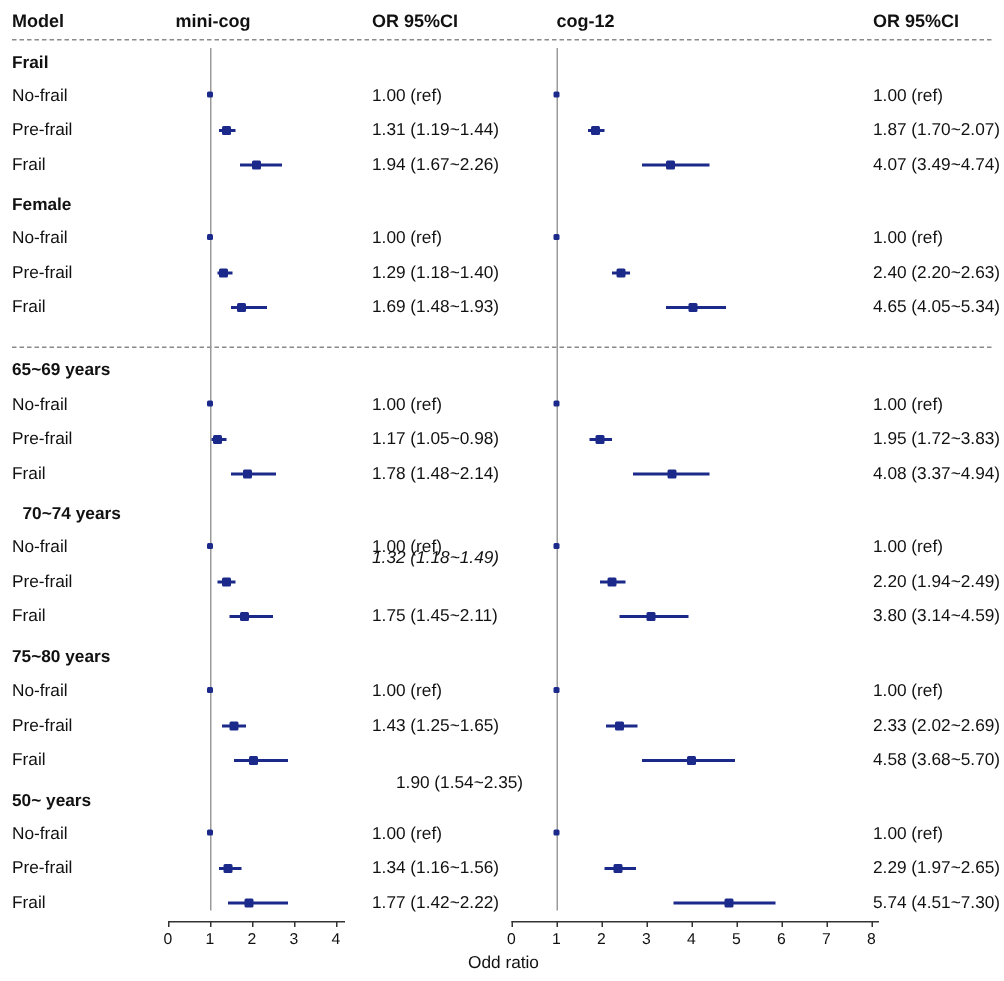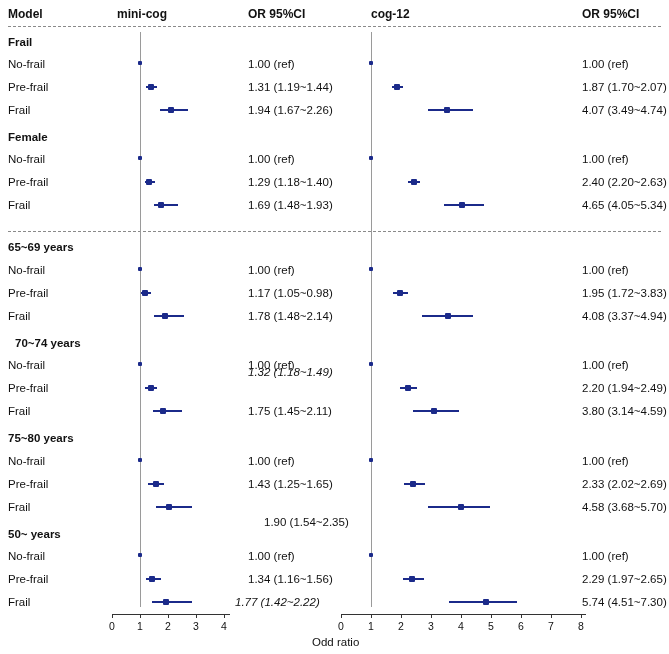--- a/index.html
+++ b/index.html
@@ -174,21 +174,21 @@
 
   <div class="txt" style="left:8px;  top:573px;">Pre-frail</div>
   <div class="txt" style="left:248px;top:573px;">1.34 (1.16~1.56)</div>
   <div class="txt" style="left:582px;top:573px;">2.29 (1.97~2.65)</div>
   <div class="ci" style="left:146px;top:578px;width:15px;"></div>
   <div class="pt" style="left:149px;top:576px;"></div>
   <div class="ci" style="left:403px;top:578px;width:21px;"></div>
   <div class="pt" style="left:409px;top:576px;"></div>
 
   <div class="txt" style="left:8px;  top:596px;">Frail</div>
-  <div class="txt" style="left:235px;top:596px;font-style:italic;">1.77 (1.42~2.22)</div>
+  <div class="txt" style="left:248px;top:596px;">1.77 (1.42~2.22)</div>
   <div class="txt" style="left:582px;top:596px;">5.74 (4.51~7.30)</div>
   <div class="ci" style="left:152px;top:601px;width:40px;"></div>
   <div class="pt" style="left:163px;top:599px;"></div>
   <div class="ci" style="left:449px;top:601px;width:68px;"></div>
   <div class="pt" style="left:483px;top:599px;"></div>
 
   <div class="axis" style="left:112px; top:614px; width:118px;"></div>
   <div class="tick" style="left:112px; top:614px;"></div>
   <div class="tick" style="left:140px; top:614px;"></div>
   <div class="tick" style="left:168px; top:614px;"></div>

